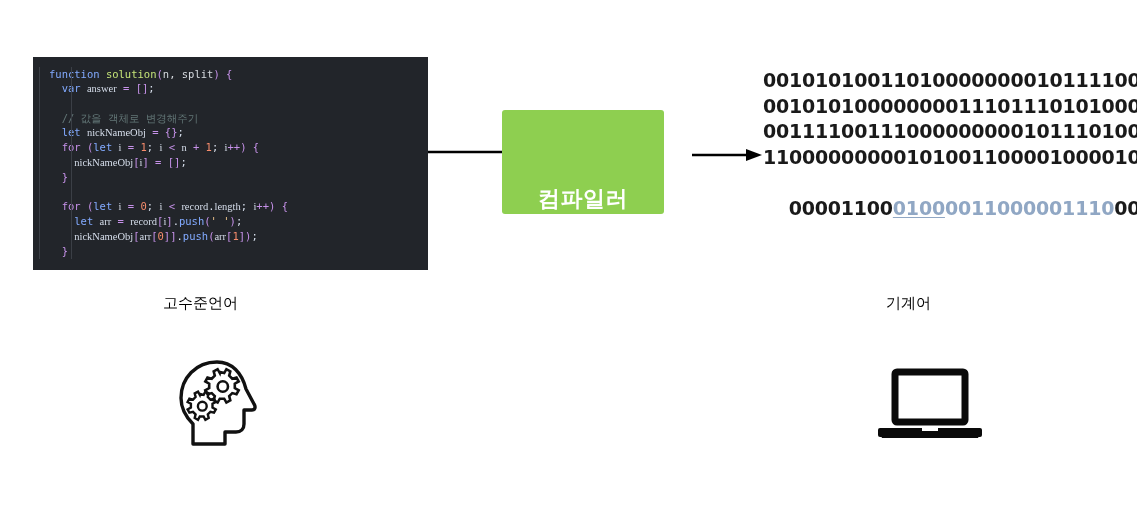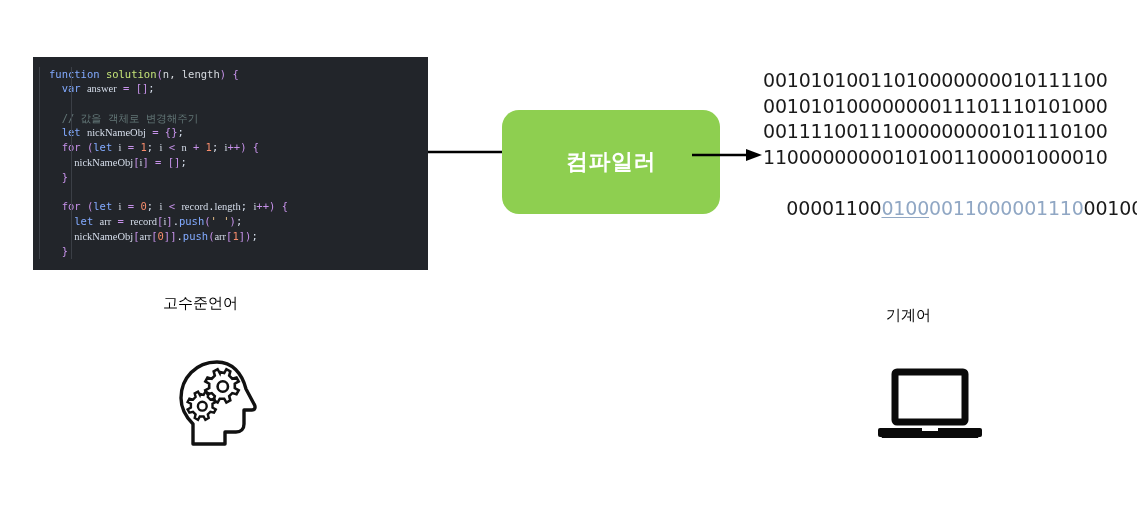--- a/index.html
+++ b/index.html
@@ -67,47 +67,47 @@
     overflow: visible;
   }
   #arrow-left-svg  { left: 428px; top: 148px; }
   #arrow-right-svg { left: 692px; top: 148px; }
 
   
   #compiler-box {
     position: absolute;
     left: 502px;
     top: 110px;
-    width: 218px;
+    width: 162px;
     height: 104px;
     background: #8ecf50;
-    border-radius: 17px;
+    border-radius: 3px;
     display: flex;
-    align-items: center;
+    align-items: flex-end;
     justify-content: center;
   }
   #compiler-box .compiler-label {
     color: #ffffff;
     font-size: 22px;
     font-weight: bold;
     font-family: "DejaVu Sans", "Liberation Sans", sans-serif;
     letter-spacing: 0.5px;
   }
 
   
   #binary-block {
     position: absolute;
     left: 763px;
     top: 68px;
     width: 330px;
   }
   .binary-line {
     font-family: "DejaVu Sans", "Liberation Sans", sans-serif;
     font-size: 19px;
-    font-weight: normal;
+    font-weight: bold;
     line-height: 25.6px;
     color: #1a1a1a;
     white-space: pre;
     letter-spacing: -0.2px;
   }
   .bin-blue {
     color: #90a7c4;
     text-align: center;
   }
   .bin-blue-underline {
@@ -118,21 +118,21 @@
 
   
   .caption {
     position: absolute;
     font-family: Liberation Mono, monospace;
     font-size: 15px;
     color: #000000;
     white-space: nowrap;
   }
   #caption-left  { left: 163px; top: 294px; }
-  #caption-right { left: 886px; top: 294px; margin-top: 12px; }
+  #caption-right { left: 886px; top: 294px; }
 
   
   #head-icon-wrap {
     position: absolute;
     left: 176px;
     top: 358px;
     width: 96px;
     height: 100px;
   }
   #laptop-icon-wrap {
@@ -144,21 +144,21 @@
   }
 </style>
 </head>
 <body>
 
 <div id="code-block">
   <div class="code-inner">
     <div class="guide" style="left:6px;"></div>
     <div class="guide" style="left:38px;"></div>
 
-    <div class="code-line"><span class="tok-kw">function</span> <span class="tok-fn">solution</span><span class="tok-punc">(</span><span class="tok-param">n, length</span><span class="tok-punc">)</span> <span class="tok-punc">{</span></div>
+    <div class="code-line"><span class="tok-kw">function</span> <span class="tok-fn">solution</span><span class="tok-punc">(</span><span class="tok-param">n, split</span><span class="tok-punc">)</span> <span class="tok-punc">{</span></div>
     <div class="code-line">  <span class="tok-kw">var</span> <span class="tok-var">answer</span> <span class="tok-op">=</span> <span class="tok-punc">[]</span>;</div>
     <div class="code-line blank">&nbsp;</div>
     <div class="code-line">  <span class="tok-comment">// 값을 객체로 변경해주기</span></div>
     <div class="code-line">  <span class="tok-kw">let</span> <span class="tok-var">nickNameObj</span> <span class="tok-op">=</span> <span class="tok-punc">{}</span>;</div>
     <div class="code-line">  <span class="tok-ctrl">for</span> <span class="tok-punc">(</span><span class="tok-kw">let</span> <span class="tok-var">i</span> <span class="tok-op">=</span> <span class="tok-num">1</span>; <span class="tok-var">i</span> <span class="tok-op">&lt;</span> <span class="tok-var">n</span> <span class="tok-op">+</span> <span class="tok-num">1</span>; <span class="tok-var">i</span><span class="tok-op">++</span><span class="tok-punc">)</span> <span class="tok-punc">{</span></div>
     <div class="code-line">    <span class="tok-var">nickNameObj</span><span class="tok-punc">[</span><span class="tok-var">i</span><span class="tok-punc">]</span> <span class="tok-op">=</span> <span class="tok-punc">[]</span>;</div>
     <div class="code-line">  <span class="tok-punc">}</span></div>
     <div class="code-line blank">&nbsp;</div>
     <div class="code-line">  <span class="tok-ctrl">for</span> <span class="tok-punc">(</span><span class="tok-kw">let</span> <span class="tok-var">i</span> <span class="tok-op">=</span> <span class="tok-num">0</span>; <span class="tok-var">i</span> <span class="tok-op">&lt;</span> <span class="tok-var">record</span>.<span class="tok-var">length</span>; <span class="tok-var">i</span><span class="tok-op">++</span><span class="tok-punc">)</span> <span class="tok-punc">{</span></div>
     <div class="code-line">    <span class="tok-kw">let</span> <span class="tok-var">arr</span> <span class="tok-op">=</span> <span class="tok-var">record</span><span class="tok-punc">[</span><span class="tok-var">i</span><span class="tok-punc">]</span>.<span class="tok-method">push</span><span class="tok-punc">(</span><span class="tok-str">' '</span><span class="tok-punc">)</span>;</div>

